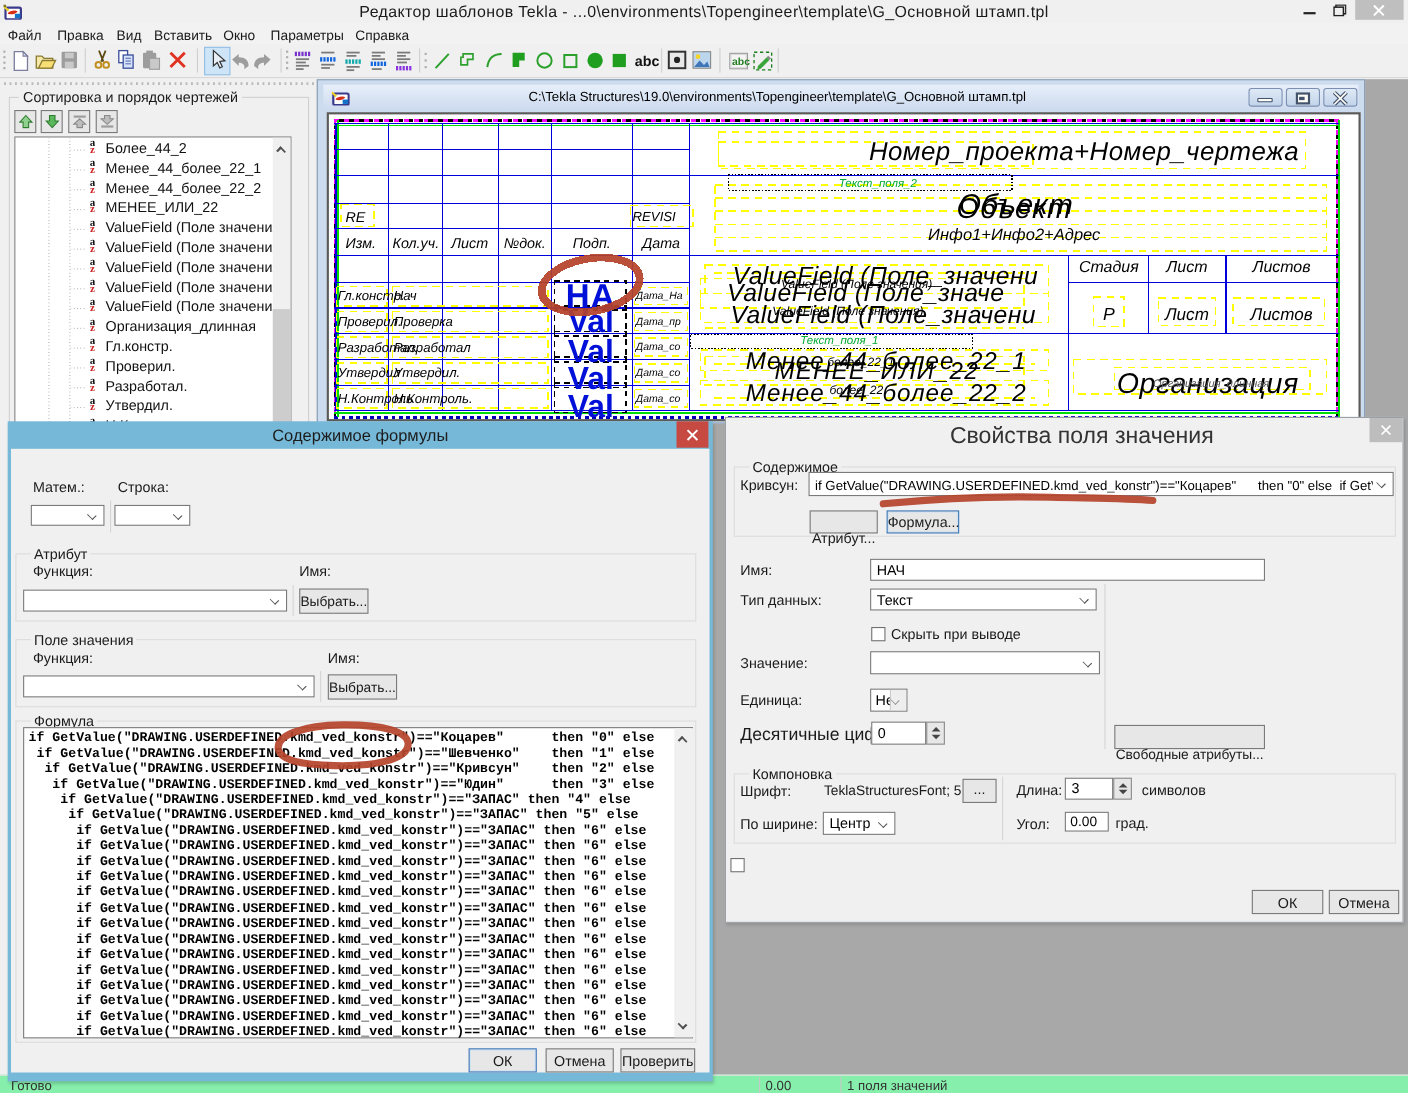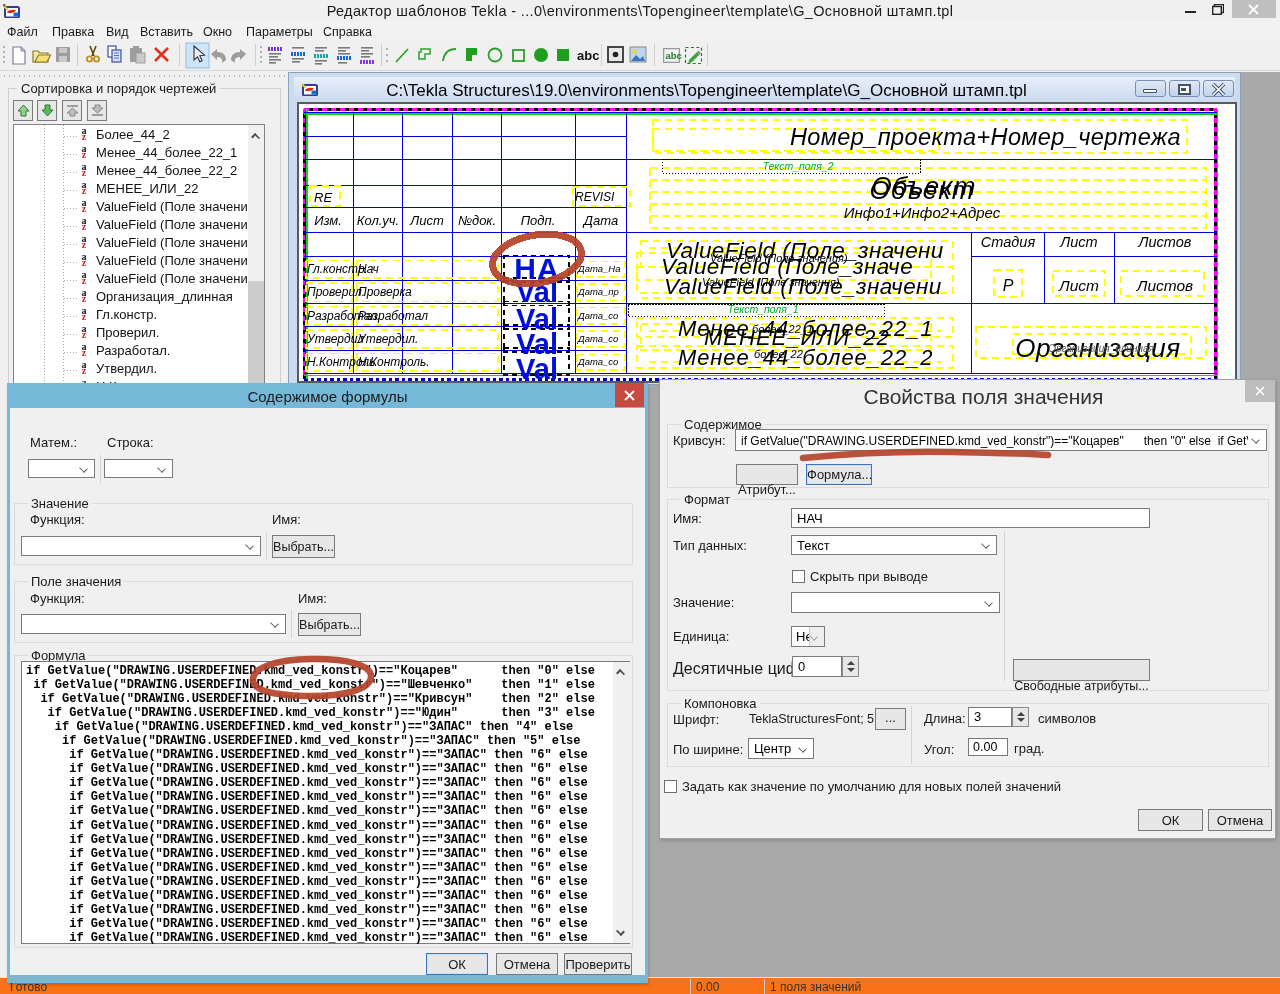--- a/index.html
+++ b/index.html
@@ -5,24 +5,24 @@
 html,body { width:1280px; height:994px; overflow:hidden; }
 body { font-family:"Liberation Sans", sans-serif; background:#f0f0f0; position:relative; }
 .abs { position:absolute; }
 #titlebar { left:0; top:0; width:1280px; height:21px; background:#f0f0f0; }
 #apptitle { left:0; top:3px; width:1280px; text-align:center; font-size:14.5px; letter-spacing:0.35px; color:#1a1a1a; }
 #menubar { left:0; top:21px; width:1280px; height:19px; background:#f2f2f2; font-size:12.5px; color:#1a1a1a; }
 .mi { position:absolute; top:4px; }
 #toolbar { left:0; top:40px; width:1280px; height:31px; background:#f0f0f0; border-bottom:1px solid #d8d8d8; }
 #leftpanel { left:0; top:72px; width:288px; height:905px; background:#f0f0f0; }
 #workspace { left:288px; top:72px; width:992px; height:905px; background:#a8a8a8; }
-#statusbar { left:0; top:977px; width:1280px; height:17px; background:#f97316; border-top:1px solid #e3e3e3; font-size:12px; color:#333; }
+#statusbar { left:0; top:977px; width:1280px; height:17px; background:#86efac; border-top:1px solid #e3e3e3; font-size:12px; color:#333; }
 
 #child { left:288px; top:72px; width:953px; height:313px; background:#ccdbed; border:1px solid #8ba0b9; }
-#childtitle { left:5px; top:4px; width:941px; height:24px; background:linear-gradient(#e7effa,#ccdaee); font-size:17px; color:#000; }
+#childtitle { left:5px; top:4px; width:941px; height:24px; background:linear-gradient(#e7effa,#ccdaee); font-size:12px; color:#000; }
 #canvas { left:8px; top:29px; width:940px; height:281px; background:#fff; border:2px solid #5a5a5a; }
 
 #dlgL { left:7px; top:383px; width:641px; height:600px; background:#76b8d8; box-shadow:1px 2px 3px rgba(0,0,0,.18); }
 #dlgLbody { left:3px; top:25px; width:635px; height:567px; background:#f0f0f0; }
 #dlgR { left:659px; top:379px; width:617px; height:460px; background:#f0f0f0; border:1px solid #9aa0a6; box-shadow:1px 2px 3px rgba(0,0,0,.15); }
 .grp { position:absolute; border:1px solid #dcdcdc; }
 .grp > .glab { position:absolute; top:-8px; left:13px; background:#f0f0f0; padding:0 3px; font-size:13px; color:#1a1a1a; }
 .lbl { position:absolute; font-size:13px; color:#1a1a1a; white-space:nowrap; }
 .combo { position:absolute; background:#fff; border:1px solid #7a7a7a; }
 .combo:after { content:""; position:absolute; right:7px; top:50%; margin-top:-4px; width:6px; height:6px; border-right:1.8px solid #505050; border-bottom:1.8px solid #505050; transform:rotate(45deg) scale(1,.75); transform-origin:center; } .combo { overflow:hidden; } .combo:after { z-index:3; }
@@ -493,21 +493,21 @@
         <path d="M1 1 L10 10 M10 1 L1 10" stroke="#fff" stroke-width="1.8"></path>
       </svg>
     </div>
 <div id="dlgLbody" class="abs">
 <div class="lbl" style="left:20px;top:27px">Матем.:</div>
 <div class="lbl" style="left:97px;top:27px">Строка:</div>
 <div class="combo" style="left:18px;top:51px;width:67px;height:19px"></div>
 <div class="combo" style="left:94px;top:51px;width:69px;height:19px"></div>
 <div class="abs" style="left:90px;top:47px;width:1px;height:29px;background:#d4d4d4"></div>
 <div class="grp" style="left:4px;top:95px;width:619px;height:62px">
-        <div class="glab">Значение</div>
+        <div class="glab">Атрибут</div>
       </div>
 <div class="lbl" style="left:20px;top:104px">Функция:</div>
 <div class="lbl" style="left:262px;top:104px">Имя:</div>
 <div class="combo" style="left:11px;top:128px;width:240px;height:20px"></div>
 <div class="abs" style="left:256px;top:124px;width:1px;height:28px;background:#d4d4d4"></div>
 <div class="btn" style="left:262px;top:127px;width:63px;height:23px;padding-top:4px;font-size:12.5px">Выбрать...</div>
 <div class="grp" style="left:4px;top:173px;width:619px;height:62px">
         <div class="glab">Поле значения</div>
       </div>
 <div class="lbl" style="left:20px;top:183px">Функция:</div>
@@ -564,23 +564,20 @@
     </div>
 <div class="lbl" style="left:13px;top:53px">Кривсун:</div>
 <div class="combo" style="left:75px;top:49px;width:532px;height:22px">
       <span style="position:absolute;left:5px;top:4px;width:507px;overflow:hidden;font-size:12px;white-space:pre">if GetValue("DRAWING.USERDEFINED.kmd_ved_konstr")=="Коцарев"      then "0" else  if GetVal</span>
     </div>
 <div class="btn" style="left:76px;top:84px;width:62px;height:21px;padding-top:17px">Атрибут...</div>
 <div class="btn" style="left:146px;top:84px;width:66px;height:21px;padding-top:2px;border:1px solid #3a76b8;box-shadow:inset 0 0 0 1px #cfe2f5">Формула...</div>
 <svg class="abs" style="left:135px;top:66px;pointer-events:none" width="260" height="18" viewBox="0 0 260 18">
 <path d="M8 12 C60 7 120 5 160 6 C200 7 230 7 253 9" fill="none" stroke="#b5432b" stroke-width="6.5" opacity="0.92" stroke-linecap="round"></path>
 </svg>
-<div class="grp" style="left:7px;top:119px;width:602px;height:192px">
-      <div class="glab">Формат</div>
-    </div>
 <div class="lbl" style="left:13px;top:131px">Имя:</div>
 <div class="field" style="left:131px;top:128px;width:359px;height:20px;padding:2px 0 0 5px">НАЧ</div>
 <div class="lbl" style="left:13px;top:158px">Тип данных:</div>
 <div class="combo" style="left:131px;top:155px;width:206px;height:20px">
       <span style="position:absolute;left:5px;top:2px;font-size:13px">Текст</span>
     </div>
 <div class="cb" style="left:132px;top:190px"></div>
 <div class="lbl" style="left:150px;top:189px">Скрыть при выводе</div>
 <div class="lbl" style="left:13px;top:215px">Значение:</div>
 <div class="combo" style="left:131px;top:212px;width:209px;height:21px"></div>
@@ -606,16 +603,15 @@
 <div class="lbl" style="left:378px;top:331px">символов</div>
 <div class="lbl" style="left:13px;top:362px">По ширине:</div>
 <div class="combo" style="left:88px;top:358px;width:66px;height:21px">
       <span style="position:absolute;left:5px;top:2px;font-size:13px">Центр</span>
     </div>
 <div class="lbl" style="left:264px;top:362px">Угол:</div>
 <div class="field" style="left:308px;top:358px;width:40px;height:18px;padding:1px 0 0 4px;font-size:12.5px">0.00</div>
 <div class="lbl" style="left:354px;top:361px">град.</div>
 <div class="abs" style="left:251px;top:326px;width:1px;height:58px;background:#d4d4d4"></div>
 <div class="cb" style="left:4px;top:400px"></div>
-<div class="lbl" style="left:22px;top:399px">Задать как значение по умолчанию для новых полей значений</div>
 <div class="btn" style="left:478px;top:429px;width:65px;height:22px;padding-top:3px">ОК</div>
 <div class="btn" style="left:548px;top:429px;width:64px;height:22px;padding-top:3px">Отмена</div>
 </div>
 
 </body></html>

